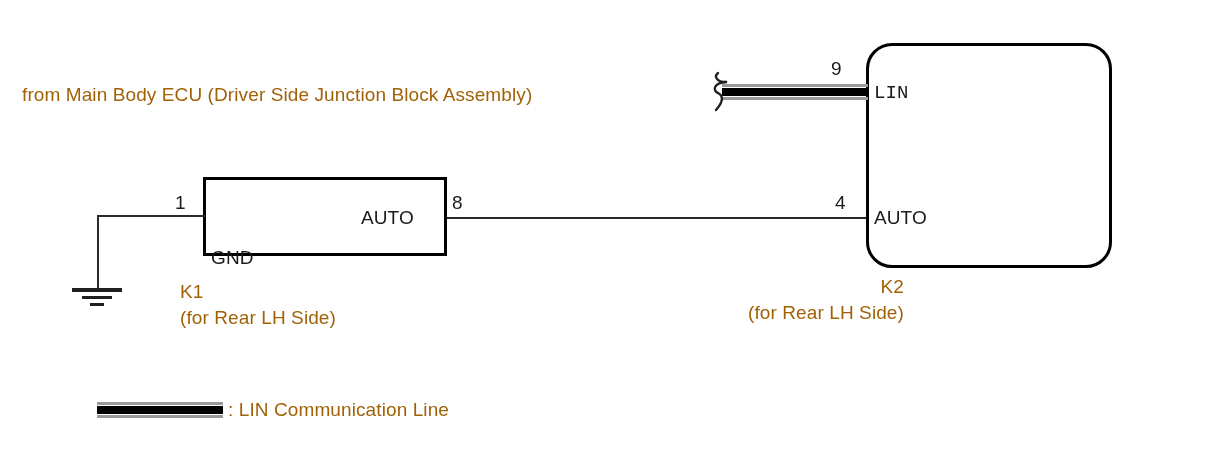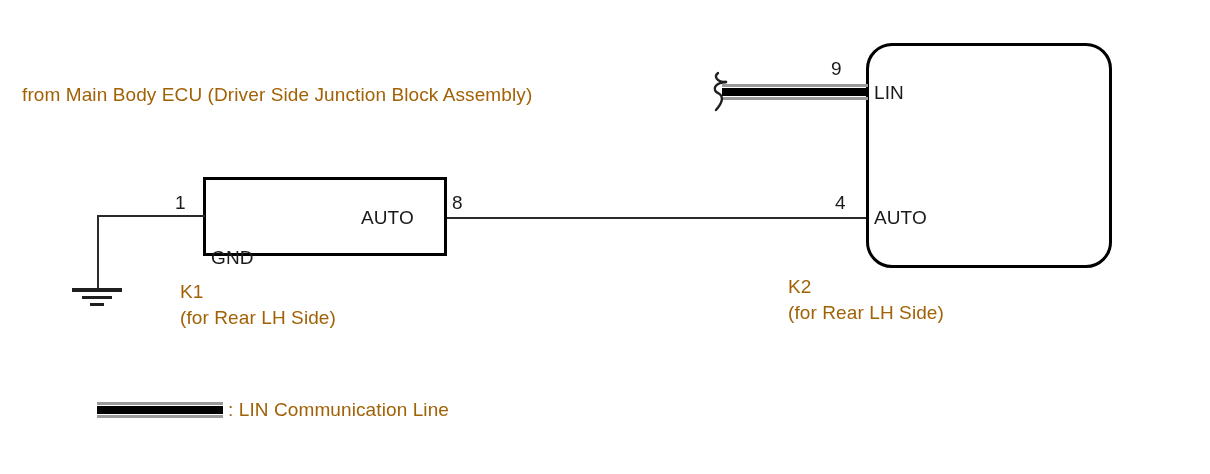--- a/index.html
+++ b/index.html
@@ -34,25 +34,25 @@
   .pin-num         { font-size: 19px; color: #1b1b1b; }
   .port-label      { font-size: 19px; color: #1b1b1b; }
 
   .pin-1   { left: 175px;  top: 190px; }
   .pin-8   { left: 452px;  top: 190px; }
   .pin-9   { left: 831px;  top: 56px;  }
   .pin-4   { left: 835px;  top: 190px; }
 
   .lbl-gnd    { left: 211px; top: 205px; margin-top: 40px; }
   .lbl-auto-l { left: 361px; top: 205px; }
-  .lbl-lin    { left: 874px; top: 80px;  }
+  .lbl-lin    { left: 874px; top: 80px; font-family: Liberation Mono, monospace;  }
   .lbl-auto-r { left: 874px; top: 205px; }
 
   .blk-k1 { left: 144px; top: 279px; margin-left: 36px; }
-  .blk-k2 { left: 788px; top: 274px; }
+  .blk-k2 { left: 748px; top: 274px; text-align: right; }
   .blk div { line-height: 26px; }
 
   .legend-text { left: 228px; top: 397px; }
 
   
   #switch-box {
     left: 203px;
     top: 177px;
     width: 244px;
     height: 79px;

